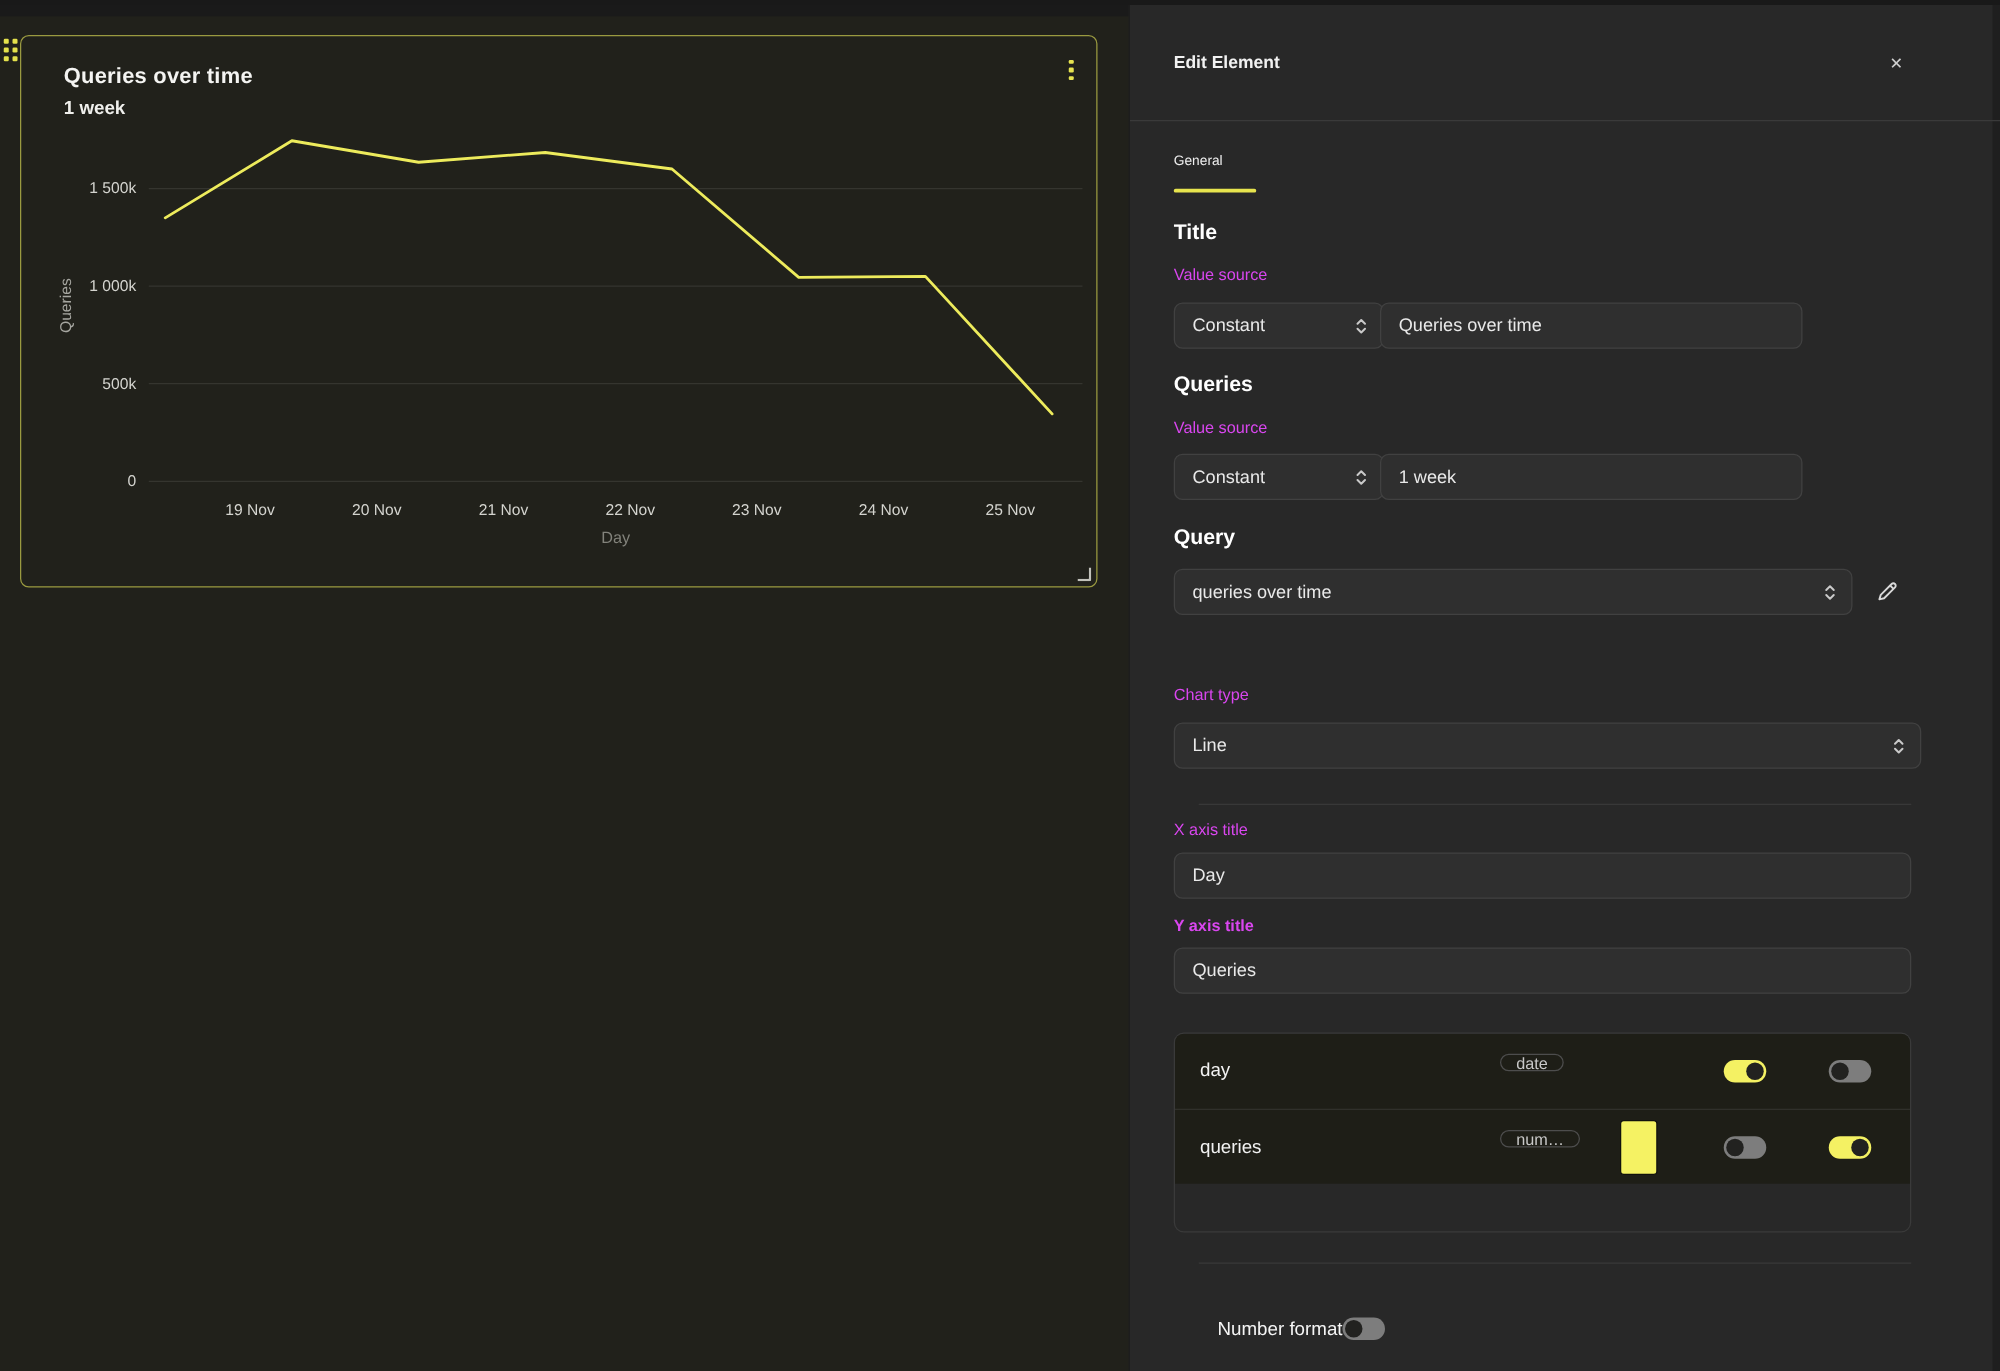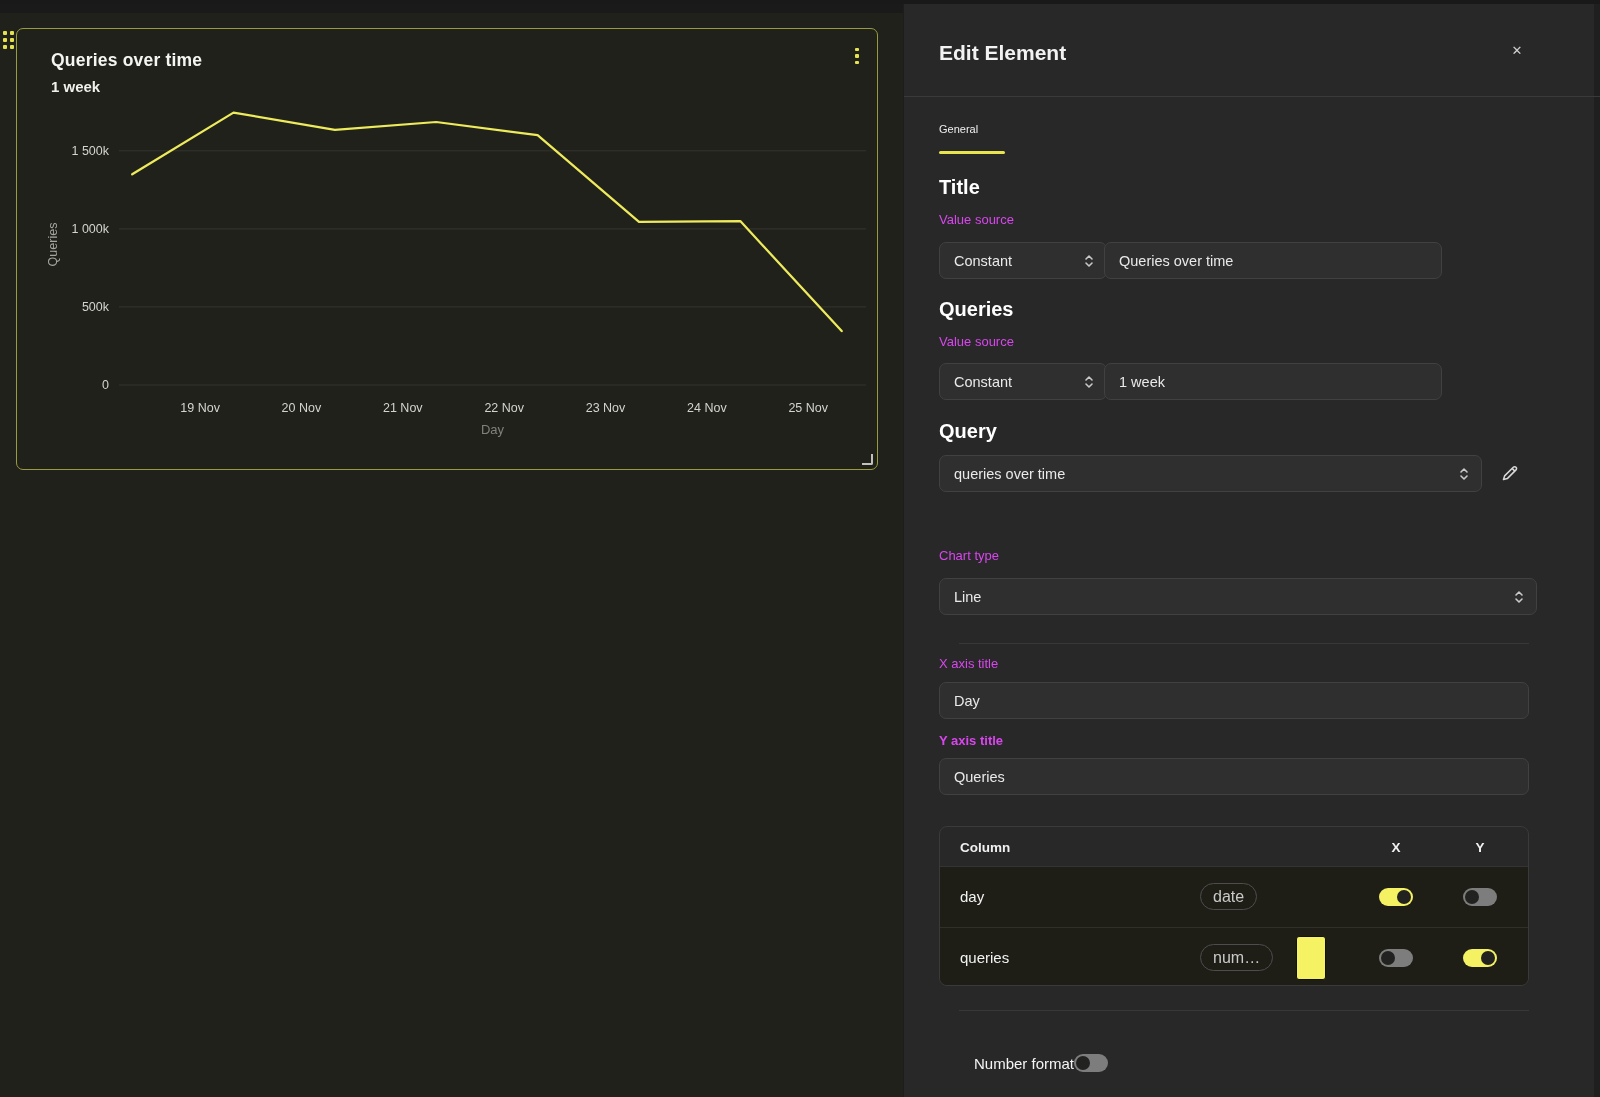--- a/index.html
+++ b/index.html
@@ -29,29 +29,29 @@
   .xlabel { fill:#82827b; font-size:13px; }
   .ylabel { fill:#a6a6a0; font-size:12.5px; }
   .resize-corner { position:absolute; right:4px; bottom:4px; width:11px; height:11px;
     border-right:2px solid #c2c2bb; border-bottom:2px solid #c2c2bb; border-bottom-right-radius:2px; cursor:nwse-resize; }
 
   
   .editor { position:absolute; left:903px; top:0; width:697px; height:1097px;
     background:#282828; border-left:1px solid #1d1d1d; color:#e9e9e9; }
   .scroll-strip { position:absolute; right:0; top:4px; bottom:0; width:6px; background:#1f1f1f; }
 
-  .ee-title { position:absolute; left:35px; top:41px; font-size:21px; font-weight:600; color:#f2f2f2; }
+  .ee-title { position:absolute; left:35px; top:41px; font-size:14px; font-weight:600; color:#f2f2f2; }
   .ee-close { position:absolute; right:71px; top:38px; width:24px; height:24px; border:none; background:none;
     color:#cfcfcf; font-size:13px; cursor:pointer; }
   .hdr-divider { position:absolute; left:0; top:96px; width:697px; height:1px; background:#3a3a3a; }
 
   .tab { position:absolute; left:35px; top:123px; font-size:11px; color:#efefef; cursor:pointer; }
   .tab-underline { position:absolute; left:35px; top:151px; width:66px; height:3px; background:#e7e44e; border-radius:2px; }
 
-  .lbl-bold { position:absolute; left:35px; font-size:20px; font-weight:700; color:#ffffff; }
+  .lbl-bold { position:absolute; left:35px; font-size:17px; font-weight:700; color:#ffffff; }
   .lbl-sm   { position:absolute; left:35px; font-size:13px; color:#d946ef; }
 
   .select, .txt { position:absolute; height:37px; background:#2f2f2f; border:1px solid #414141;
     border-radius:7px; font-size:14.5px; color:#e9e9e9; }
   .select { display:flex; align-items:center; padding:0 36px 0 14px; cursor:pointer; }
   .select .chev { position:absolute; right:11px; top:50%; transform:translateY(-50%); }
   .txt { padding:0 14px; outline:none; font-family:inherit; }
 
   #src1, #src2 { left:35px; width:168px; }
   #src1 { top:242px; } #src2 { top:363px; }
@@ -71,22 +71,22 @@
 
   
   .col-table { position:absolute; left:35px; top:826px; width:590px; height:160px;
     border:1px solid #3a3a3a; border-radius:8px; overflow:hidden; }
   .col-thead { position:relative; height:40px; border-bottom:1px solid #343434; }
   .col-thead .h { position:absolute; top:13px; font-size:13.5px; font-weight:600; color:#f0f0f0; }
   .h-col { left:20px; } .h-x { left:456px; transform:translateX(-50%); } .h-y { left:540px; transform:translateX(-50%); }
   .col-row { position:relative; height:60px; background:#1e1e17; }
   .col-row + .col-row { border-top:1px solid #30302b; }
   .col-name { position:absolute; left:20px; top:0; line-height:59px; font-size:15px; color:#f2f2f2; }
-  .badge { position:absolute; left:260px; top:16px; height:27px; display:inline-flex; align-items:center;
-    padding:0 12px; border:1px solid #4d4d4d; border-radius:14px; font-size:16px; color:#c9c9c9; }
+  .badge { position:absolute; left:260px; top:16px; height:14px; display:inline-flex; align-items:center;
+    padding:0 12px; border:1px solid #4d4d4d; border-radius:14px; font-size:13px; color:#c9c9c9; }
   .swatch { position:absolute; left:356px; top:8px; width:30px; height:44px; border-radius:3px;
     border:1px solid #11110d; cursor:pointer; }
 
   .toggle { position:absolute; top:21px; width:34px; height:18px; border-radius:9px; cursor:pointer; }
   .toggle.t-x { left:439px; } .toggle.t-y { left:523px; }
   .toggle::after { content:""; position:absolute; top:2px; width:14px; height:14px; border-radius:50%; background:#222220; }
   .toggle.on  { background:#f4f163; } .toggle.on::after  { right:2px; }
   .toggle.off { background:#7d7d7d; } .toggle.off::after { left:2px; }
   .toggle.inline { position:relative; top:auto; left:auto; display:inline-block; vertical-align:middle; }
 
@@ -200,25 +200,20 @@
 
   <div class="soft-divider" id="div2"></div>
 
   <div class="lbl-sm" id="lblXaxis">X axis title</div>
   <input class="txt" id="dayInput" value="Day" style="">
 
   <div class="lbl-sm" id="lblYaxis">Y axis title</div>
   <input class="txt" id="queriesInput" value="Queries" style="">
 
   <div class="col-table">
-    <div class="col-thead">
-      <span class="h h-col">Column</span>
-      <span class="h h-x">X</span>
-      <span class="h h-y">Y</span>
-    </div>
     <div class="col-row">
       <span class="col-name">day</span>
       <span class="badge">date</span>
       <span class="toggle t-x on"></span>
       <span class="toggle t-y off"></span>
     </div>
     <div class="col-row">
       <span class="col-name">queries</span>
       <span class="badge">num…</span>
       <span class="swatch" style="background: rgb(245, 242, 99);"></span>

